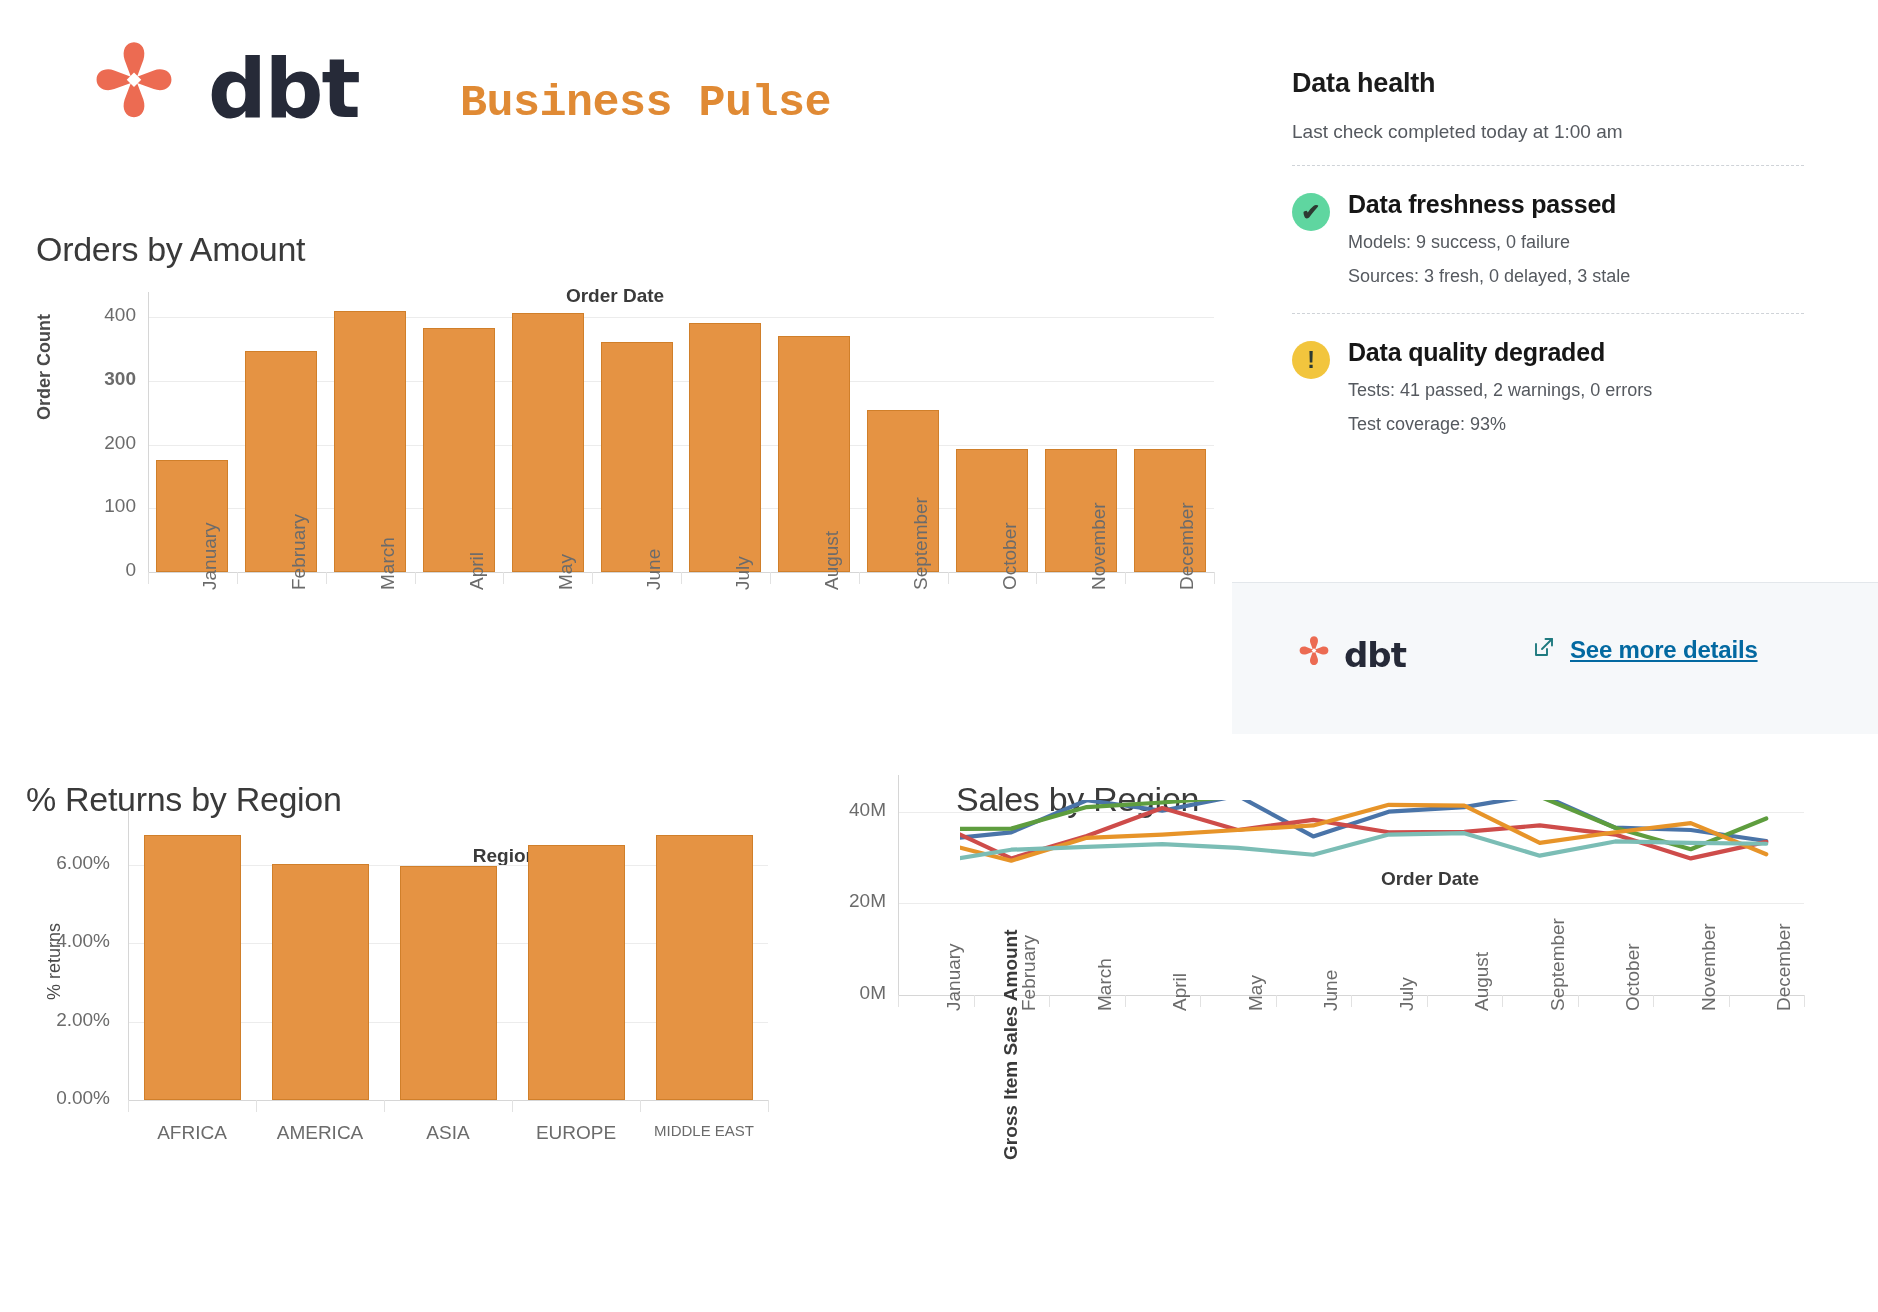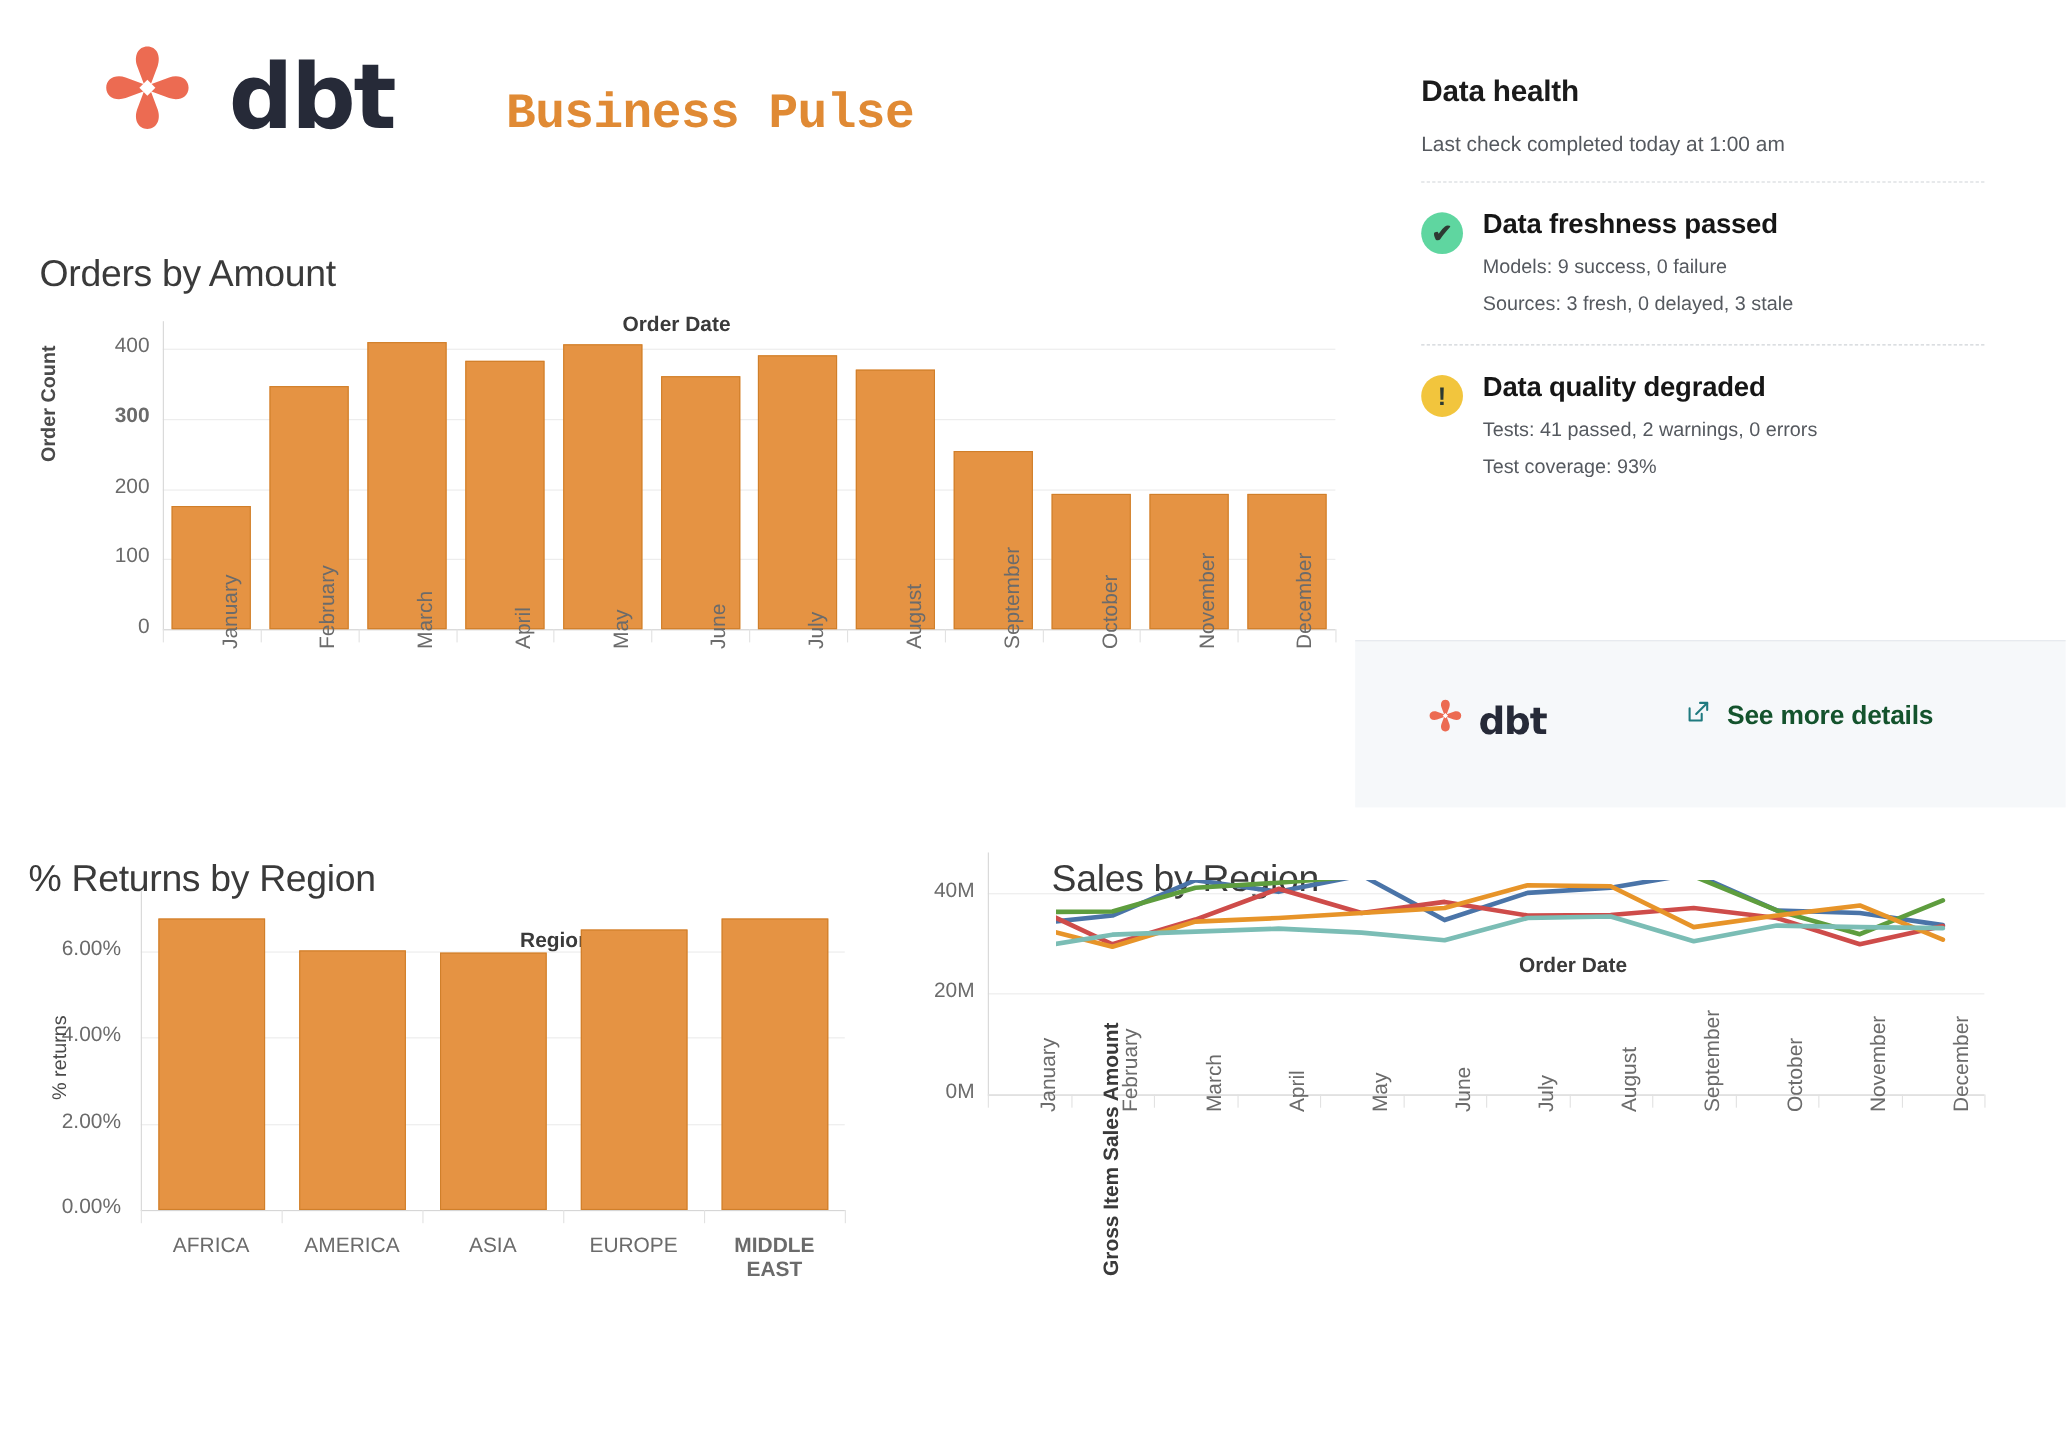--- a/index.html
+++ b/index.html
@@ -98,22 +98,23 @@
 
   
   #details-card {
     position:absolute; left:1232px; top:582px; width:646px; height:152px;
     background:#F6F8FA; border-top:1px solid #E3E7EB;
   }
   #details-logo { position:absolute; left:62px; top:50px; display:flex; align-items:center; gap:10px; }
   #details-link {
     position:absolute; left:300px; top:52px;
     display:flex; align-items:center; gap:14px;
-    font-size:24px; font-weight:700; color:#14532d; letter-spacing:-0.2px;
+    font-size:24px; font-weight:700; color:#0369a1; letter-spacing:-0.2px;
     cursor:pointer;
+    text-decoration:underline;
   }
 </style>
 </head>
 <body>
 
 <div id="header">
   <div id="brand">
     <span class="dbt-logo-mark">
       <svg width="104" height="104" viewBox="0 0 100 100">
         <path d="M50 8 C58 8 62 16 59 25 L53 41 L69 35 C78 32 86 36 86 44 C86 52 78 56 69 53 L53 47 L59 63 C62 72 58 80 50 80 C42 80 38 72 41 63 L47 47 L31 53 C22 56 14 52 14 44 C14 36 22 32 31 35 L47 41 L41 25 C38 16 42 8 50 8 Z" fill="#EC6B52"></path>
@@ -203,21 +204,21 @@
       <div class="xtick-sep" style="left:256px;top:300px;height:12px;"></div>
       <div class="xtick-flat" style="left:256px;top:322px;width:128px;font-size:19px;">AMERICA</div>
       <div class="bar" style="left:399.5px;top:66.04054054054055px;width:97px;height:233.95945945945945px;background:#E59343;"></div>
       <div class="xtick-sep" style="left:384px;top:300px;height:12px;"></div>
       <div class="xtick-flat" style="left:384px;top:322px;width:128px;font-size:19px;">ASIA</div>
       <div class="bar" style="left:527.5px;top:45.27027027027029px;width:97px;height:254.7297297297297px;background:#E59343;"></div>
       <div class="xtick-sep" style="left:512px;top:300px;height:12px;"></div>
       <div class="xtick-flat" style="left:512px;top:322px;width:128px;font-size:19px;">EUROPE</div>
       <div class="bar" style="left:655.5px;top:35.47297297297297px;width:97px;height:264.52702702702703px;background:#E59343;"></div>
       <div class="xtick-sep" style="left:640px;top:300px;height:12px;"></div>
-      <div class="xtick-flat" style="left:640px;top:322px;width:128px;font-size:19px;font-weight:bold;">MIDDLE EAST</div>
+      <div class="xtick-flat" style="left:640px;top:322px;width:128px;font-size:15px;">MIDDLE EAST</div>
       <div class="xtick-sep" style="left:768px;top:300px;height:12px;"></div>
     </div>
 </div>
 <div id="returns-ylabel">% returns</div>
 
 <div id="sales-panel">
   <div id="sales-title" class="section-title">Sales by Region</div>
   <div id="sales-chart-title">Order Date</div>
   <div id="sales-plot">
       <div class="gridline" style="left:-62px;top:195px;width:906px;"></div>

